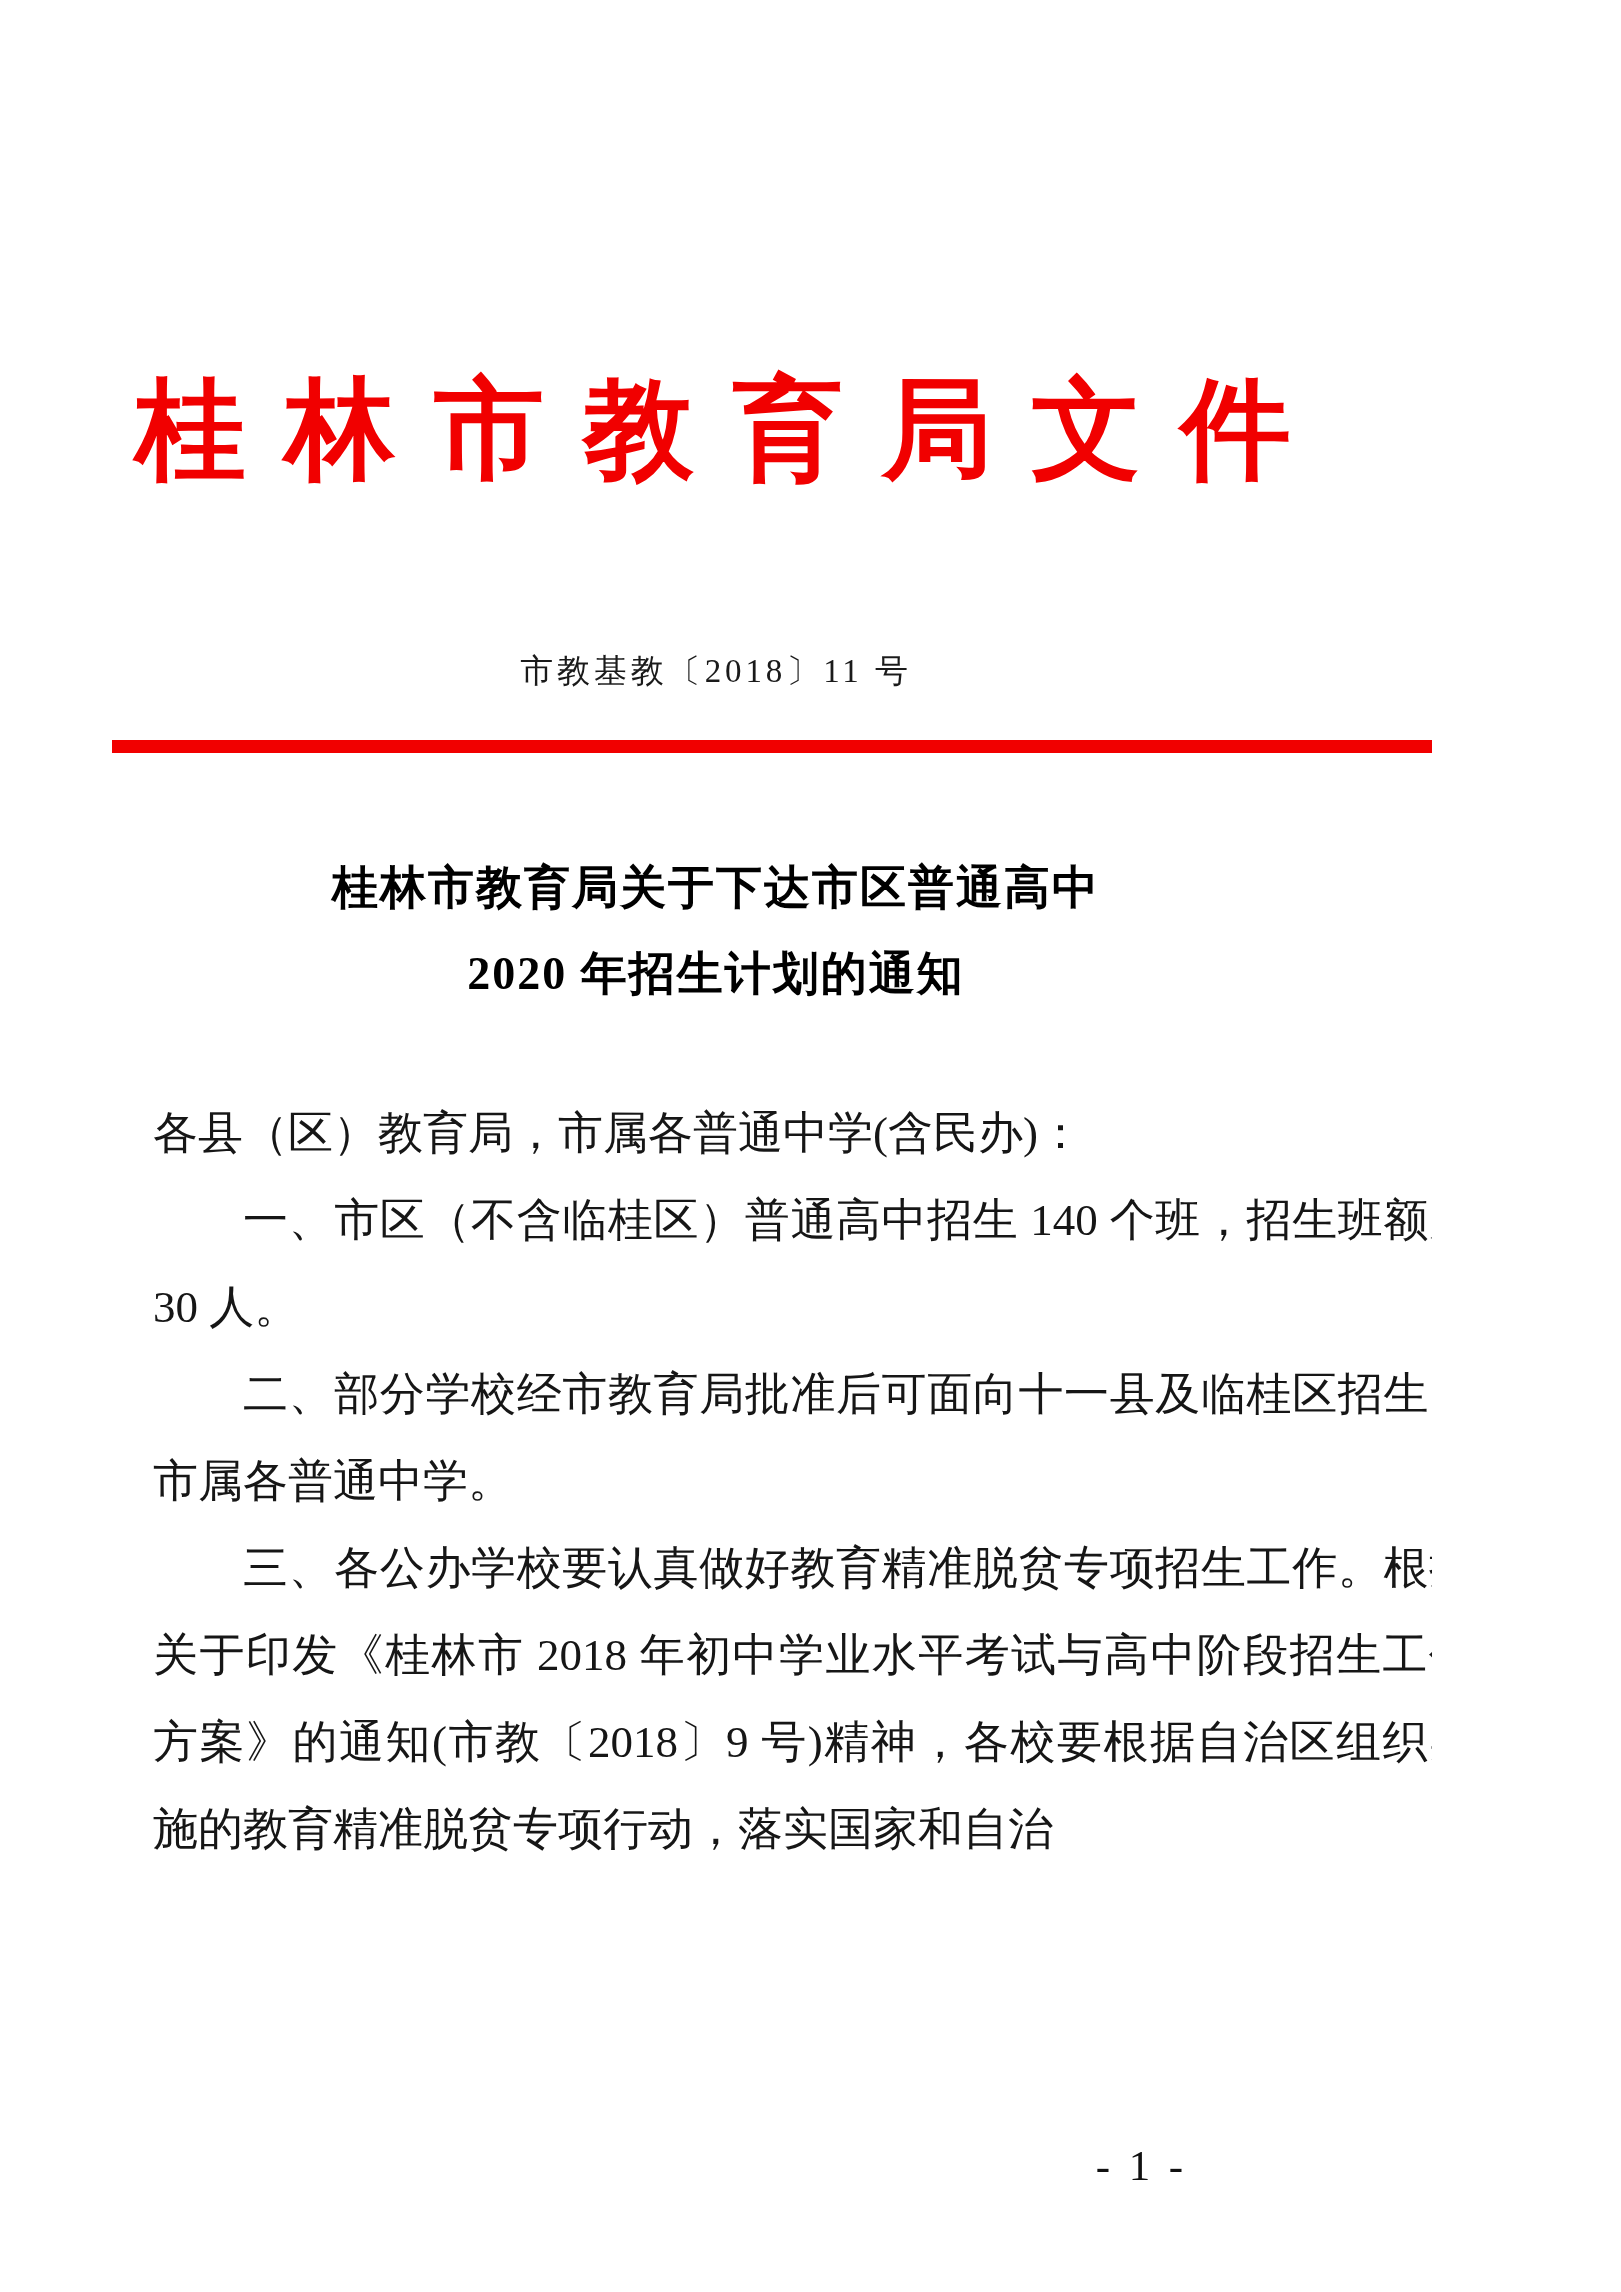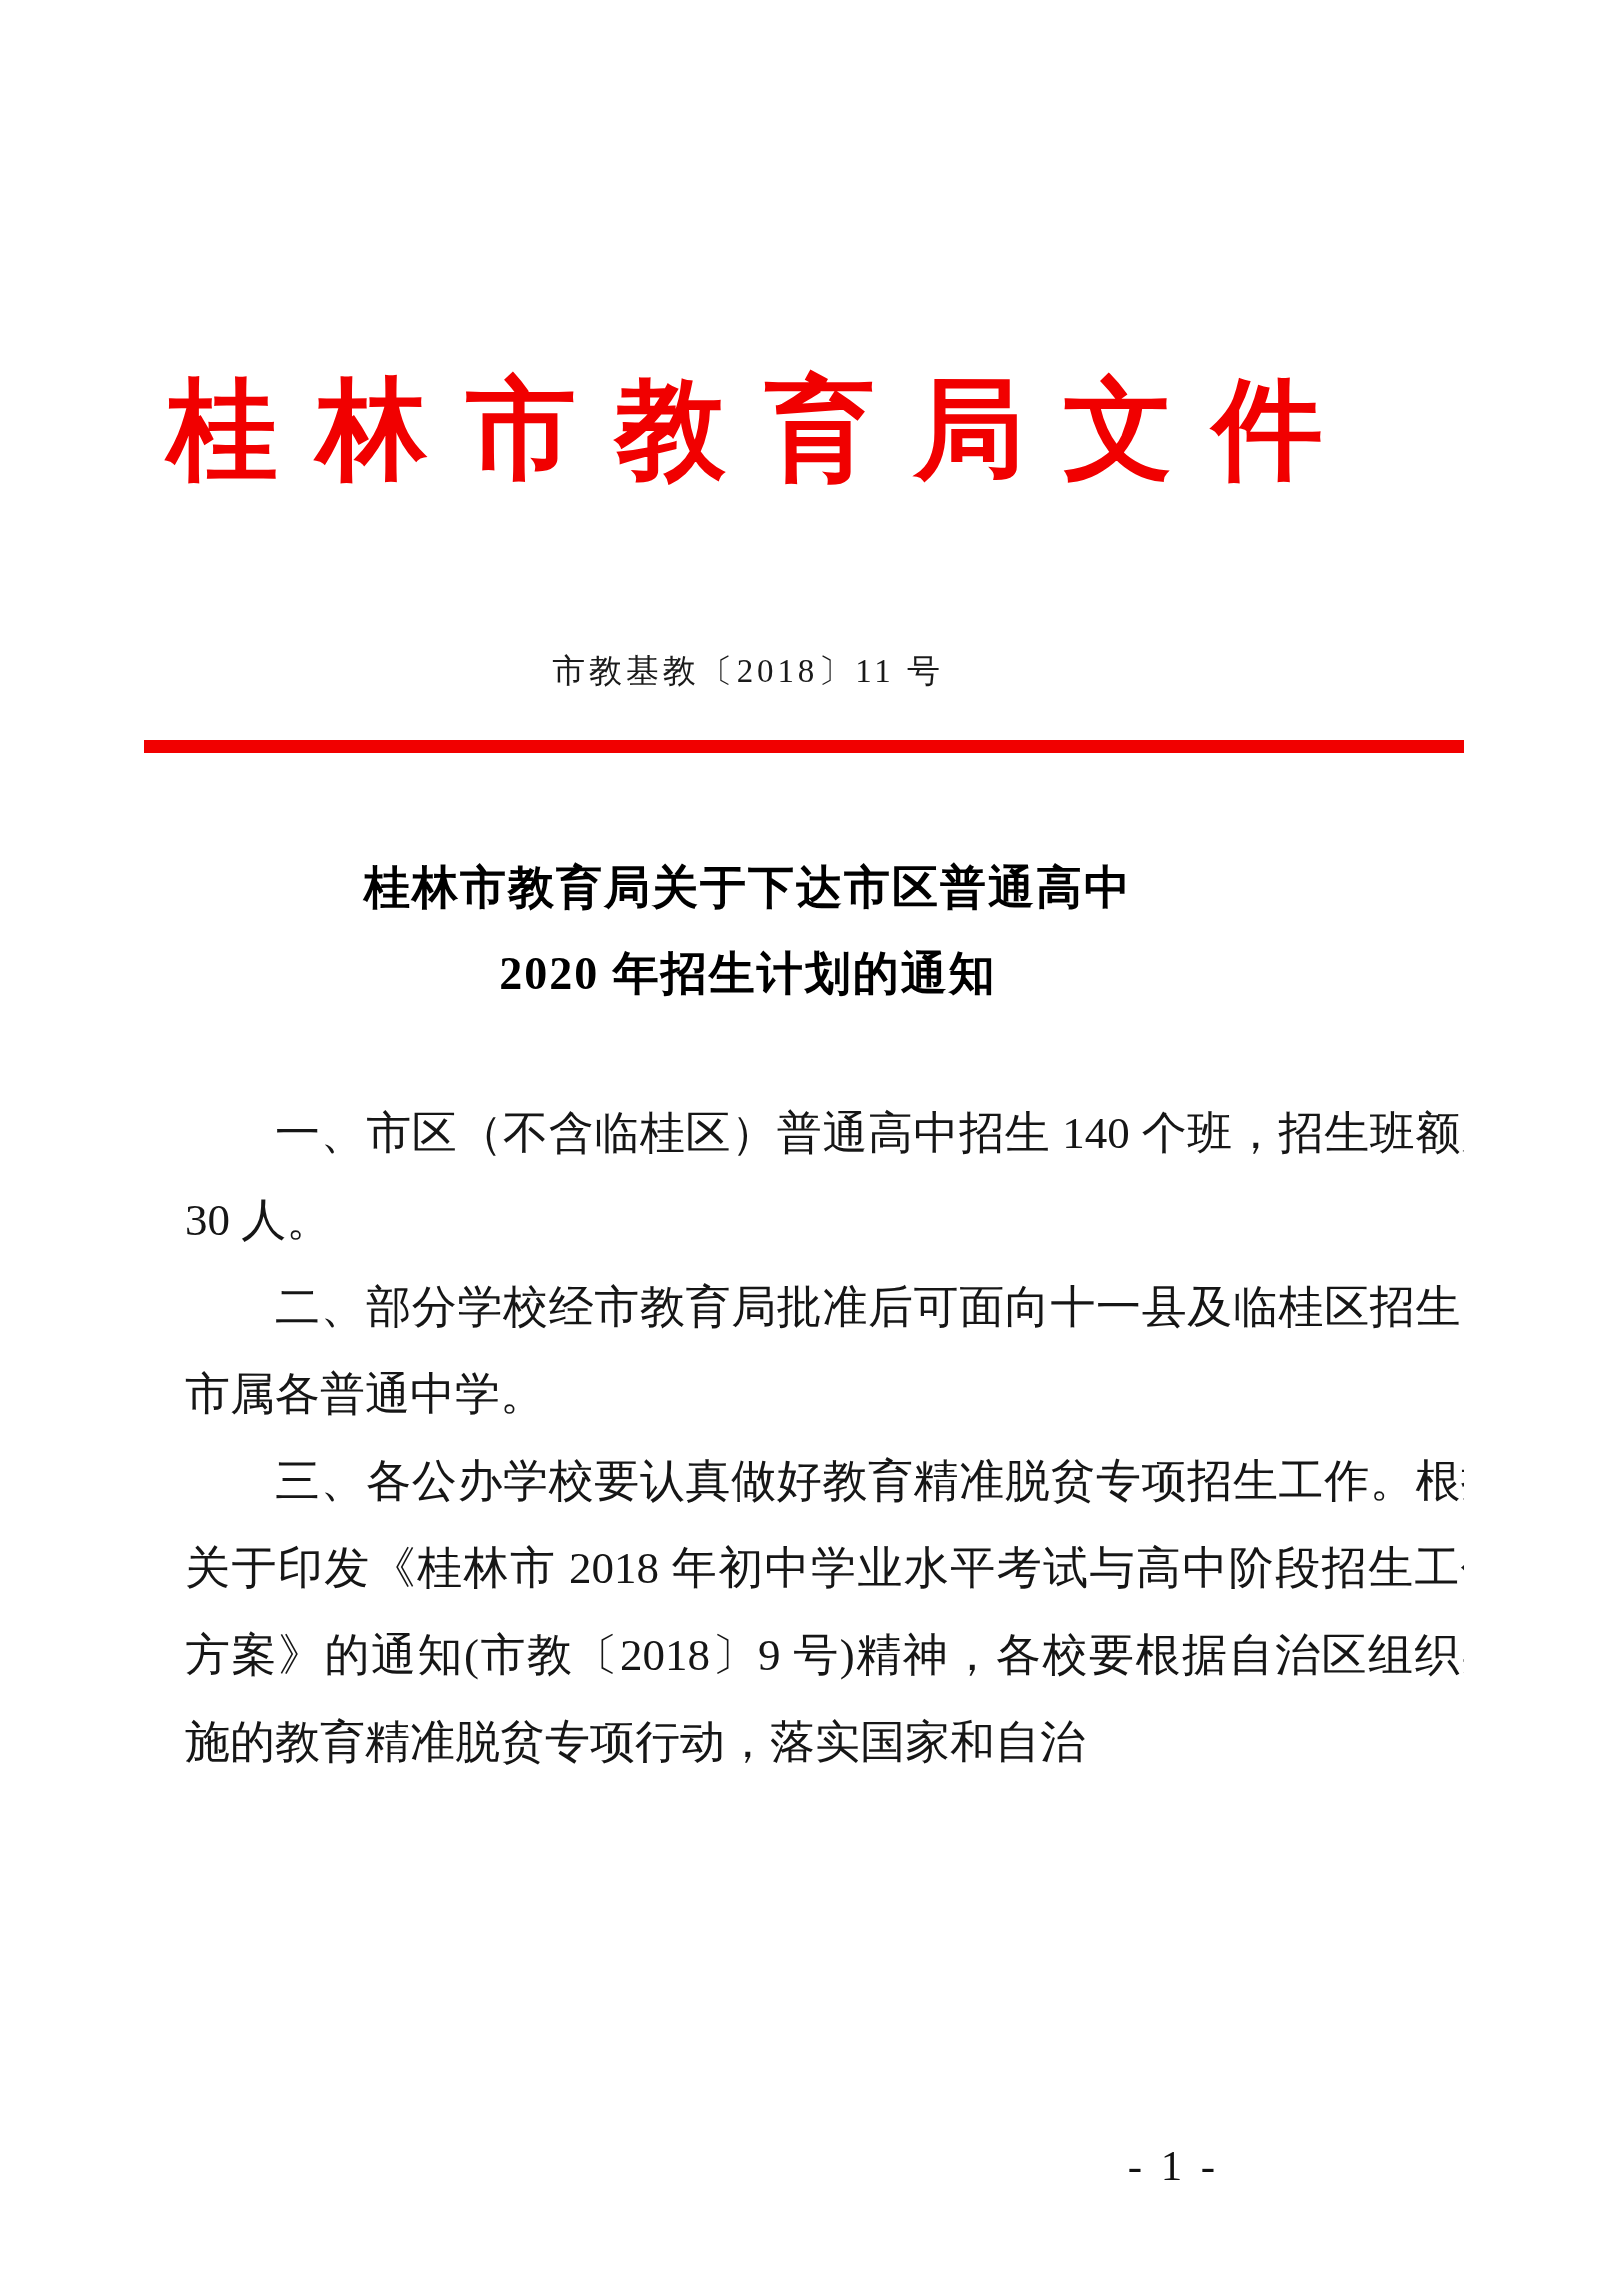--- a/index.html
+++ b/index.html
@@ -11,21 +11,20 @@
   body {
     font-family: "Liberation Serif", "DejaVu Serif", serif;
     color: var(--ink);
   }
   .page {
     position: relative;
     width: 1432px;
     height: 2293px;
     background: #ffffff;
     overflow: hidden;
-    margin-left: 32px;
   }
   
   .letterhead {
     position: absolute;
     top: 370px;
     left: 0;
     width: 100%;
     text-align: center;
     color: var(--accent-red);
     font-size: 110px;
@@ -101,20 +100,21 @@
   <div class="doc-number">市教基教〔2018〕11 号</div>
 
   <div class="red-rule"></div>
 
   <div class="doc-title">
     <div>桂林市教育局关于下达市区普通高中</div>
     <div>2020 年招生计划的通知</div>
   </div>
 
   <div class="body-text">
+    <p>各县（区）教育局，市属各普通中学(含民办)：</p>
     <p class="indented">一、市区（不含临桂区）普通高中招生 140 个班，招生班额为 30 人。</p>
     <p class="indented">二、部分学校经市教育局批准后可面向十一县及临桂区招生，市属各普通中学。</p>
     <p class="indented">三、各公办学校要认真做好教育精准脱贫专项招生工作。根据关于印发《桂林市 2018 年初中学业水平考试与高中阶段招生工作方案》的通知(市教〔2018〕9 号)精神，各校要根据自治区组织实施的教育精准脱贫专项行动，落实国家和自治</p>
   </div>
 
   <div class="page-number">- 1 -</div>
 
 </div>
 
 

